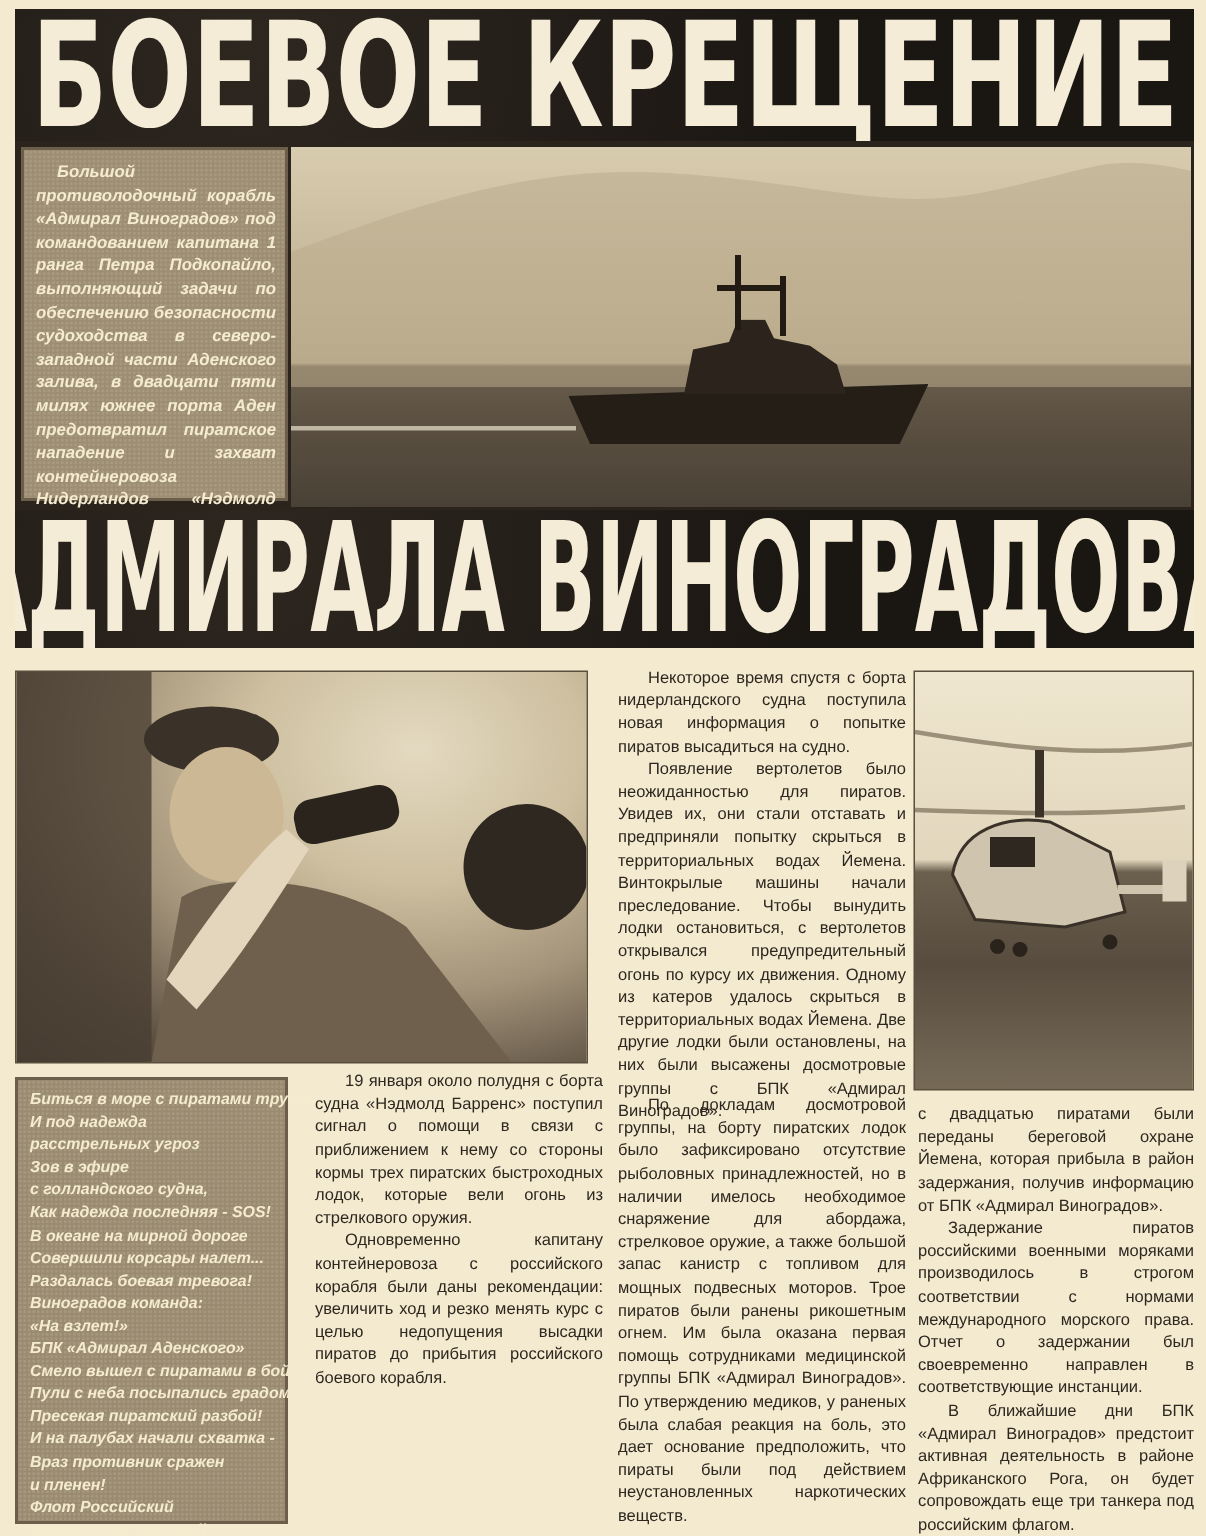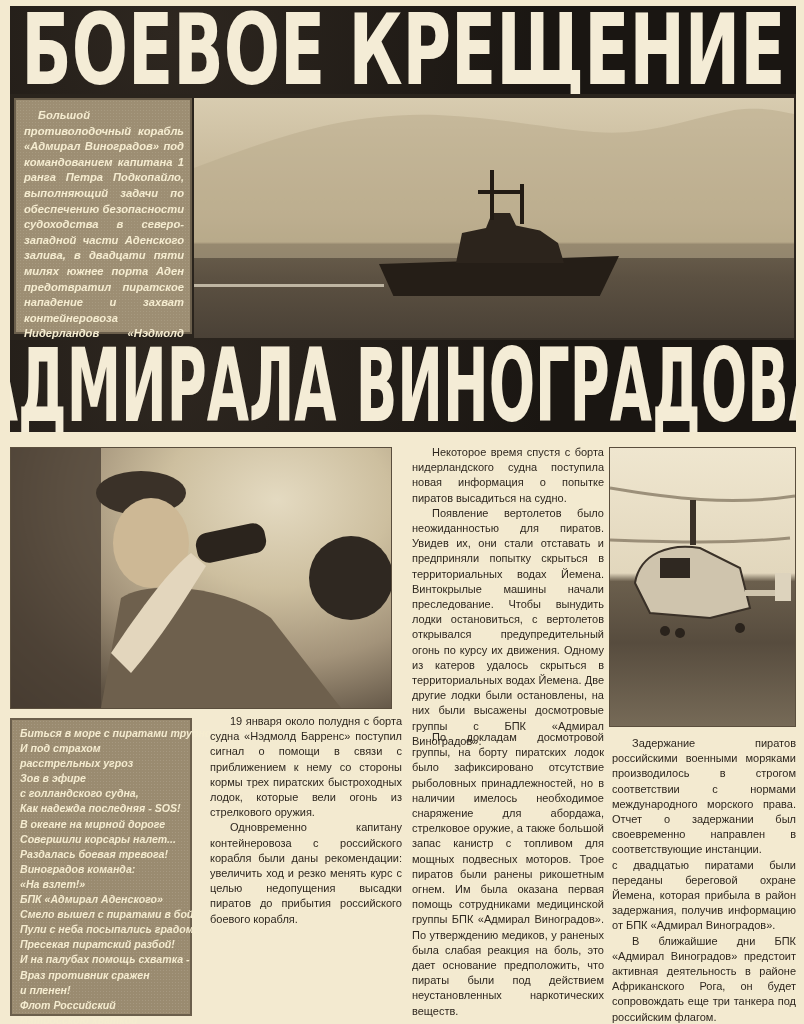--- a/index.html
+++ b/index.html
@@ -94,35 +94,35 @@
     <rect x="165" y="125" width="16" height="28" fill="#ddd3bd"></rect>
     <circle cx="55" cy="183" r="5" fill="#2a231c"></circle>
     <circle cx="70" cy="185" r="5" fill="#2a231c"></circle>
     <circle cx="130" cy="180" r="5" fill="#2a231c"></circle>
   </svg>
 </div>
 
 <div class="abs poem-box">
   <div id="poem-lines">
       <div class="poem-line">Биться в море с пиратами трудно,</div>
-      <div class="poem-line">И под страхом</div>
+      <div class="poem-line">И под надежда</div>
       <div class="poem-line r">расстрельных угроз</div>
       <div class="poem-line">Зов в эфире</div>
       <div class="poem-line r">с голландского судна,</div>
       <div class="poem-line">Как надежда последняя - SOS!</div>
       <div class="poem-line">В океане на мирной дороге</div>
       <div class="poem-line">Совершили корсары налет...</div>
       <div class="poem-line">Раздалась боевая тревога!</div>
       <div class="poem-line">Виноградов команда:</div>
       <div class="poem-line r">«На взлет!»</div>
       <div class="poem-line">БПК «Адмирал Аденского»</div>
       <div class="poem-line">Смело вышел с пиратами в бой.</div>
       <div class="poem-line">Пули с неба посыпались градом,</div>
       <div class="poem-line">Пресекая пиратский разбой!</div>
-      <div class="poem-line">И на палубах помощь схватка -</div>
+      <div class="poem-line">И на палубах начали схватка -</div>
       <div class="poem-line">Враз противник сражен</div>
       <div class="poem-line r">и пленен!</div>
       <div class="poem-line">Флот Российский</div>
       <div class="poem-line r">матросскою хваткой</div>
     </div>
 
 </div>
 
 <div class="col" id="col-middle">
   <p>19 января около полудня с борта судна «Нэдмолд Барренс» поступил сигнал о помощи в связи с приближением к нему со стороны кормы трех пиратских быстроходных лодок, которые вели огонь из стрелкового оружия.</p>
@@ -133,19 +133,19 @@
   <p>Некоторое время спустя с борта нидерландского судна поступила новая информация о попытке пиратов высадиться на судно.</p>
   <p>Появление вертолетов было неожиданностью для пиратов. Увидев их, они стали отставать и предприняли попытку скрыться в территориальных водах Йемена. Винтокрылые машины начали преследование. Чтобы вынудить лодки остановиться, с вертолетов открывался предупредительный огонь по курсу их движения. Одному из катеров удалось скрыться в территориальных водах Йемена. Две другие лодки были остановлены, на них были высажены досмотровые группы с БПК «Адмирал Виноградов».</p>
 </div>
 
 <div class="col" id="col-mid-lower">
   <p>По докладам досмотровой группы, на борту пиратских лодок было зафиксировано отсутствие рыболовных принадлежностей, но в наличии имелось необходимое снаряжение для абордажа, стрелковое оружие, а также большой запас канистр с топливом для мощных подвесных моторов. Трое пиратов были ранены рикошетным огнем. Им была оказана первая помощь сотрудниками медицинской группы БПК «Адмирал Виноградов». По утверждению медиков, у раненых была слабая реакция на боль, это дает основание предположить, что пираты были под действием неустановленных наркотических веществ.</p>
 
 </div>
 
 <div class="col" id="col-right">
+  <p style="text-indent:0">с двадцатью пиратами были переданы береговой охране Йемена, которая прибыла в район задержания, получив информацию от БПК «Адмирал Виноградов».</p>
   <p>Задержание пиратов российскими военными моряками производилось в строгом соответствии с нормами международного морского права. Отчет о задержании был своевременно направлен в соответствующие инстанции.</p>
-  <p style="text-indent:0">с двадцатью пиратами были переданы береговой охране Йемена, которая прибыла в район задержания, получив информацию от БПК «Адмирал Виноградов».</p>
   <p>В ближайшие дни БПК «Адмирал Виноградов» предстоит активная деятельность в районе Африканского Рога, он будет сопровождать еще три танкера под российским флагом.</p>
 
 </div>
 
 <div class="rule" style="left:607px;top:445px;width:1px;height:0;"></div>
 
 </body></html>

